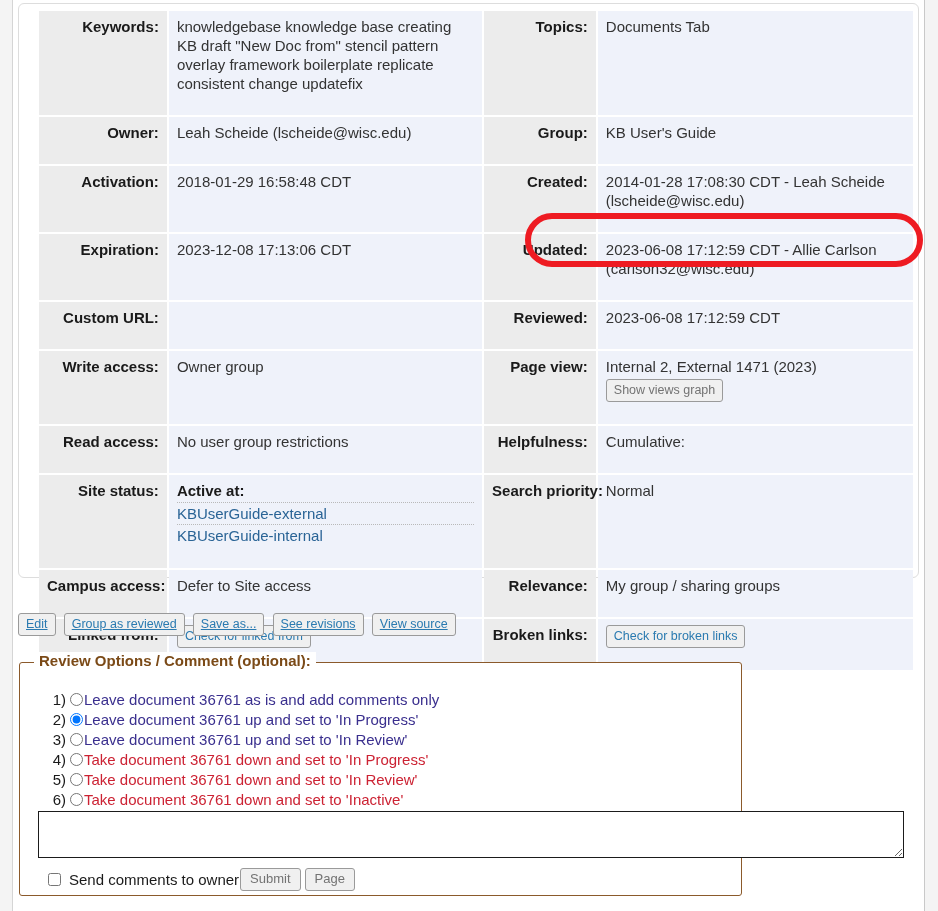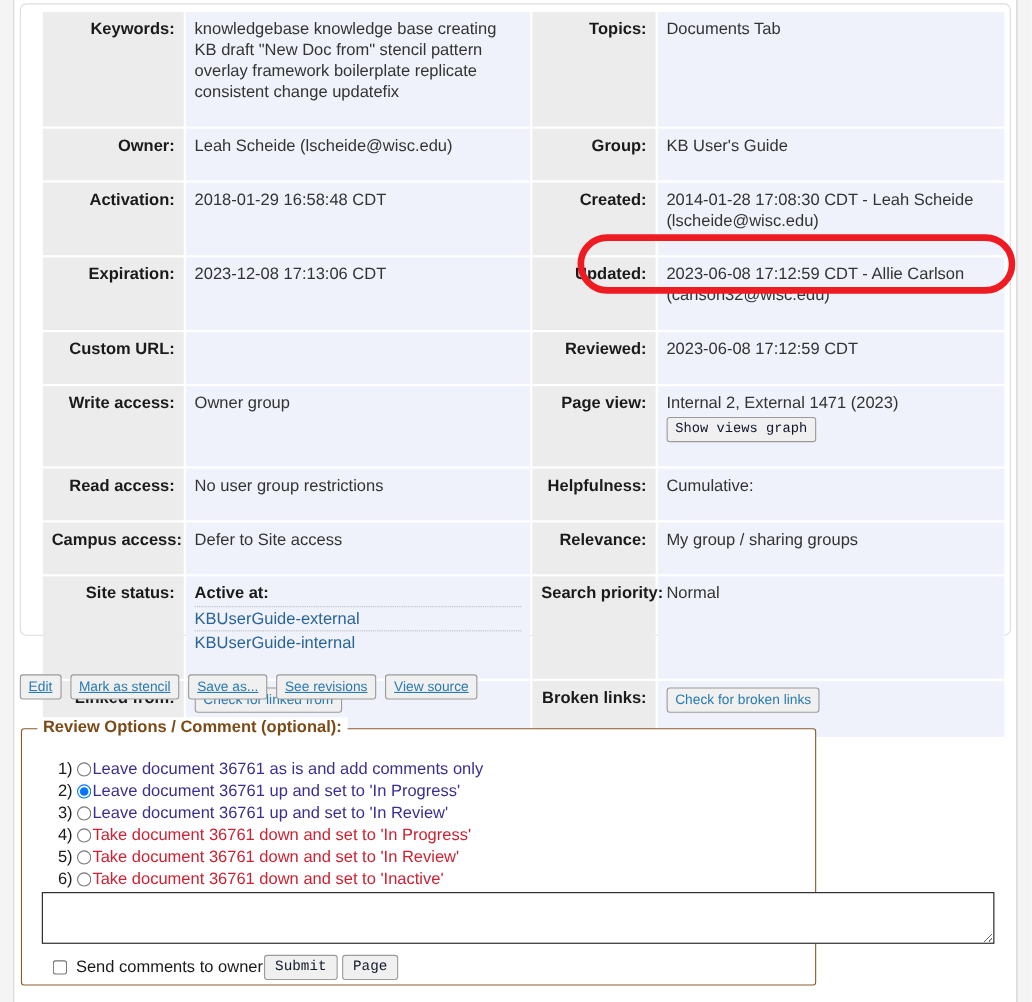--- a/index.html
+++ b/index.html
@@ -100,21 +100,21 @@
     font-size: 12.5px;
     line-height: 14px;
     padding: 3px 7px 4px 7px;
     background: #f0f0f0;
     border: 1px solid #9a9a9a;
     border-radius: 3px;
     color: #2a7ab0;
     cursor: pointer;
     white-space: nowrap;
   }
-  .btn.dark { color: #0f172a; font-family: Liberation Mono, monospace; }
+  .btn.dark { color: #737373; }
   .btn-inline { margin-top: 3px; }
 
   
   #updated-highlight {
     position: absolute;
     left: 506px;
     top: 209px;
     width: 398px;
     height: 54px;
     border: 6px solid #ee1b22;
@@ -266,60 +266,60 @@
           <td class="val">
             <div>Internal 2, External 1471 (2023)</div>
             <button type="button" class="btn btn-inline dark">Show views graph</button>
           </td>
         </tr>
         <tr>
           <td class="lbl">Read access:</td>
           <td class="val">No user group restrictions</td>
           <td class="lbl">Helpfulness:</td>
           <td class="val">Cumulative:</td>
-        </tr>
-        <tr>
-          <td class="lbl">Campus access:</td>
-          <td class="val">Defer to Site access</td>
-          <td class="lbl">Relevance:</td>
-          <td class="val">My group / sharing groups</td>
         </tr>
         <tr>
           <td class="lbl">Site status:</td>
           <td class="val">
             <div class="sitestatus-head">Active at:</div>
             <div class="sitestatus-link">
               <a href="#">KBUserGuide-external</a>
             </div>
             <div class="sitestatus-link last">
               <a href="#">KBUserGuide-internal</a>
             </div>
           </td>
           <td class="lbl">Search priority:</td>
           <td class="val">Normal</td>
         </tr>
         <tr>
+          <td class="lbl">Campus access:</td>
+          <td class="val">Defer to Site access</td>
+          <td class="lbl">Relevance:</td>
+          <td class="val">My group / sharing groups</td>
+        </tr>
+        <tr>
           <td class="lbl">Linked from:</td>
           <td class="val">
             <button type="button" class="btn">Check for linked from</button>
           </td>
           <td class="lbl">Broken links:</td>
           <td class="val">
             <button type="button" class="btn">Check for broken links</button>
           </td>
         </tr>
       </tbody>
     </table>
 
     <div id="updated-highlight"></div>
   </div>
 
   <div id="action-bar">
     <button type="button" class="btn">Edit</button>
-    <button type="button" class="btn">Mark as stencil</button>
+    <button type="button" class="btn">Group as reviewed</button>
     <button type="button" class="btn">Save as...</button>
     <button type="button" class="btn">See revisions</button>
     <button type="button" class="btn">View source</button>
   </div>
 
   <div id="review-fieldset">
     <div id="review-legend">Review Options / Comment (optional):</div>
 
     <div id="options-list">
       <div class="opt-row">

